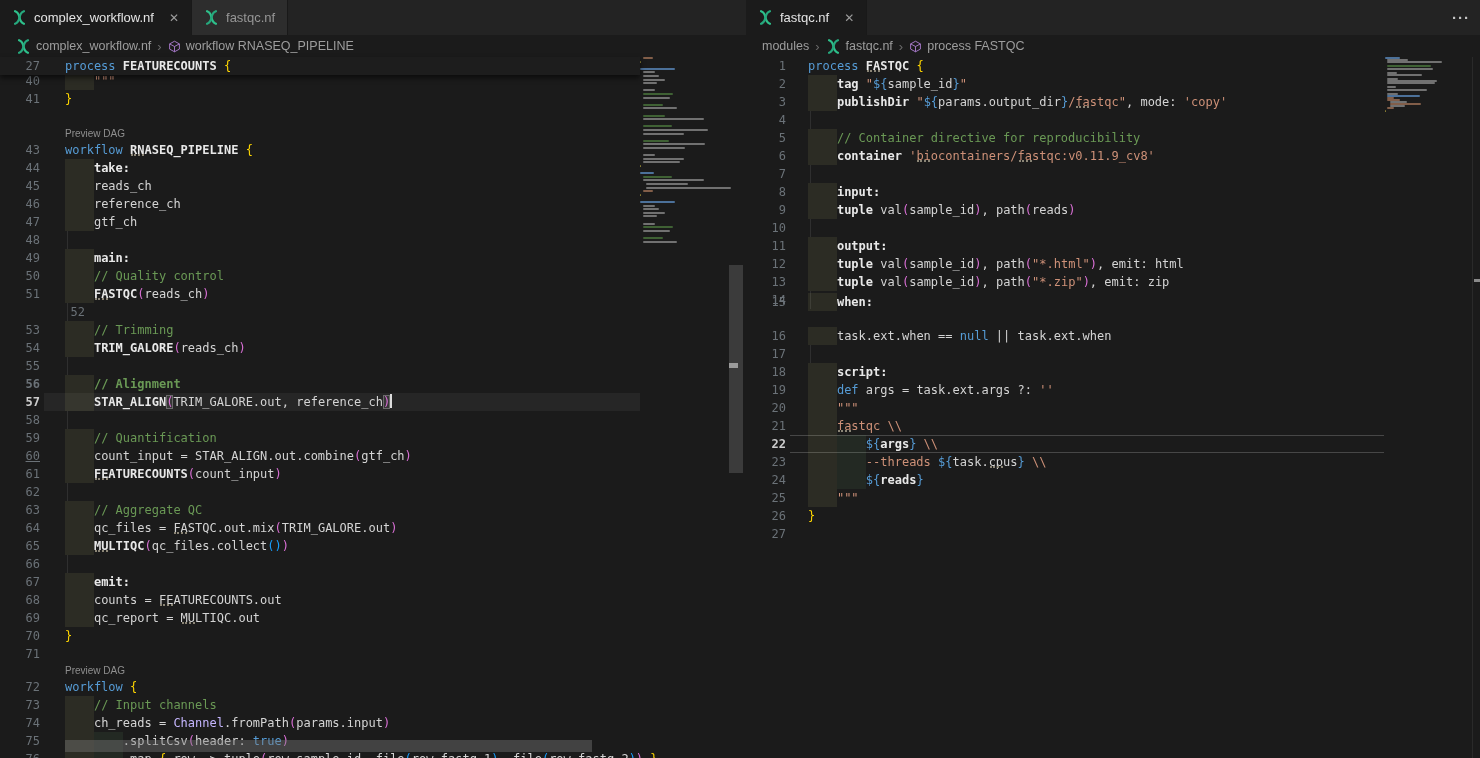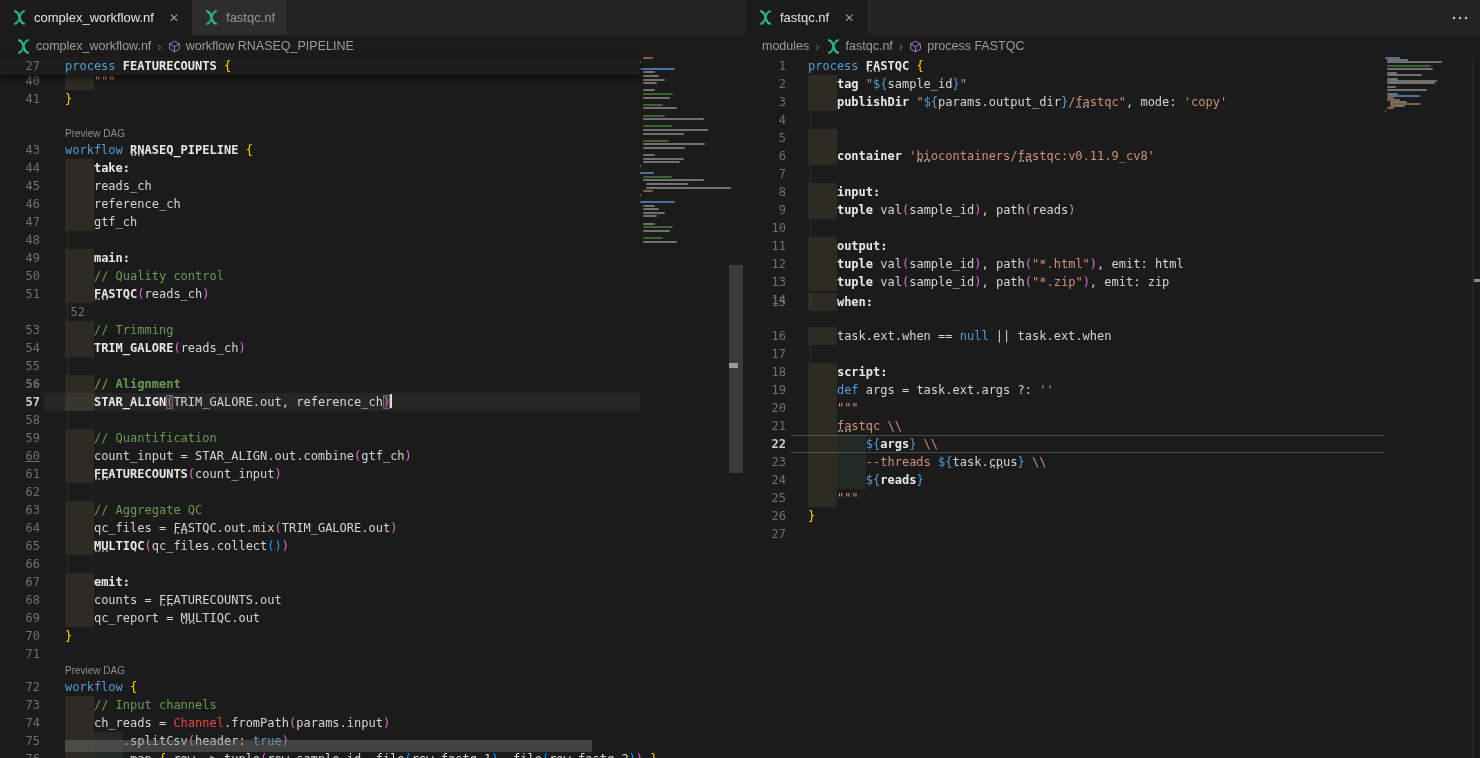--- a/index.html
+++ b/index.html
@@ -27,21 +27,21 @@
   .code { position:absolute; inset:0; }
   .row { position:absolute; left:0; right:0; height:18px; white-space:pre; }
   .num { position:absolute; left:0; width:40px; text-align:right; color:#6b7278; }
   .num.on { color:#cccccc; font-weight:bold; }
   .txt { position:absolute; }
   .lens { position:absolute; height:15px; line-height:15px; font-size:10px; color:#8f8f8f;
           font-family:"Liberation Sans", sans-serif; }
 
   .kw{color:#569CD6} .cm{color:#6A9955} .st{color:#CE9178} .id{color:#D4D4D4}
   .p1{color:#FFD700} .p2{color:#DA70D6} .p3{color:#179FFF} .ip{color:#569CD6}
-  .cls{color:#ef4444} .ws{color:#D4D4D4}
+  .cls{color:#c4b5fd} .ws{color:#D4D4D4}
   .b{font-weight:bold; color:#E8E8E8}
   .hint{position:relative}
   .hint::after{content:""; position:absolute; left:1px; bottom:1px; width:13px;
                border-bottom:2px dotted #8b8576;}
   .bm{outline:1px solid #6a6a6a; outline-offset:-1px; background:rgba(115,115,115,.22);}
   .caret{display:inline-block; width:2px; height:14px; background:#dcdcdc; vertical-align:-2px;}
 
   .band1{position:absolute; top:0; bottom:0; width:29px; background:rgba(222,222,130,0.09);}
   .band2{position:absolute; top:0; bottom:0; width:29px; background:rgba(140,222,140,0.08);}
   .guide{position:absolute; top:0; bottom:0; width:1px; background:#2f2f2f;}
@@ -247,21 +247,21 @@
         </span>
         <span>process FASTQC</span>
       </span>
     </div>
   <div class="editor">
     <div class="code">
         <div class="row" style="top: 0px;"><span class="num" style="width: 40px;">1</span><span class="txt" style="left: 62px;"><span class="kw">process </span><span class="id b hint">FASTQC</span><span class="id"> </span><span class="p1">{</span></span></div>
         <div class="row" style="top: 18px;"><div class="band1" style="left: 62px;"></div><span class="num" style="width: 40px;">2</span><span class="txt" style="left: 62px;"><span class="ws">    </span><span class="id b">tag </span><span class="st">"</span><span class="ip">${</span><span class="id">sample_id</span><span class="ip">}</span><span class="st">"</span></span></div>
         <div class="row" style="top: 36px;"><div class="band1" style="left: 62px;"></div><span class="num" style="width: 40px;">3</span><span class="txt" style="left: 62px;"><span class="ws">    </span><span class="id b">publishDir </span><span class="st">"</span><span class="ip">${</span><span class="id">params.output_dir</span><span class="ip">}</span><span class="st">/</span><span class="st hint">fastqc</span><span class="st">"</span><span class="id">, mode: </span><span class="st">'copy'</span></span></div>
         <div class="row" style="top: 54px;"><div class="guide" style="left: 64px;"></div><span class="num" style="width: 40px;">4</span><span class="txt" style="left: 62px;"></span></div>
-        <div class="row" style="top: 72px;"><div class="band1" style="left: 62px;"></div><span class="num" style="width: 40px;">5</span></div>
+        <div class="row" style="top: 72px;"><div class="band1" style="left: 62px;"></div><span class="num" style="width: 40px;">5</span><span class="txt" style="left: 62px;"><span class="ws">    </span><span class="cm">// Container directive for reproducibility</span></span></div>
         <div class="row" style="top: 90px;"><div class="band1" style="left: 62px;"></div><span class="num" style="width: 40px;">6</span><span class="txt" style="left: 62px;"><span class="ws">    </span><span class="id b">container </span><span class="st">'</span><span class="st hint">biocontainers</span><span class="st">/</span><span class="st hint">fastqc</span><span class="st">:v0.11.9_cv8'</span></span></div>
         <div class="row" style="top: 108px;"><div class="guide" style="left: 64px;"></div><span class="num" style="width: 40px;">7</span><span class="txt" style="left: 62px;"></span></div>
         <div class="row" style="top: 126px;"><div class="band1" style="left: 62px;"></div><span class="num" style="width: 40px;">8</span><span class="txt" style="left: 62px;"><span class="ws">    </span><span class="id b">input:</span></span></div>
         <div class="row" style="top: 144px;"><div class="band1" style="left: 62px;"></div><span class="num" style="width: 40px;">9</span><span class="txt" style="left: 62px;"><span class="ws">    </span><span class="id b">tuple </span><span class="id">val</span><span class="p2">(</span><span class="id">sample_id</span><span class="p2">)</span><span class="id">, path</span><span class="p2">(</span><span class="id">reads</span><span class="p2">)</span></span></div>
         <div class="row" style="top: 162px;"><div class="guide" style="left: 64px;"></div><span class="num" style="width: 40px;">10</span><span class="txt" style="left: 62px;"></span></div>
         <div class="row" style="top: 180px;"><div class="band1" style="left: 62px;"></div><span class="num" style="width: 40px;">11</span><span class="txt" style="left: 62px;"><span class="ws">    </span><span class="id b">output:</span></span></div>
         <div class="row" style="top: 198px;"><div class="band1" style="left: 62px;"></div><span class="num" style="width: 40px;">12</span><span class="txt" style="left: 62px;"><span class="ws">    </span><span class="id b">tuple </span><span class="id">val</span><span class="p2">(</span><span class="id">sample_id</span><span class="p2">)</span><span class="id">, path</span><span class="p2">(</span><span class="st">"*.html"</span><span class="p2">)</span><span class="id">, emit: html</span></span></div>
         <div class="row" style="top: 216px;"><div class="band1" style="left: 62px;"></div><span class="num" style="width: 40px;">13</span><span class="txt" style="left: 62px;"><span class="ws">    </span><span class="id b">tuple </span><span class="id">val</span><span class="p2">(</span><span class="id">sample_id</span><span class="p2">)</span><span class="id">, path</span><span class="p2">(</span><span class="st">"*.zip"</span><span class="p2">)</span><span class="id">, emit: zip</span></span></div>
         <div class="row" style="top: 234px;"><div class="guide" style="left: 64px;"></div><span class="num" style="width: 40px;">14</span><span class="txt" style="left: 62px;"></span></div>
         <div class="row" style="top: 236px;"><div class="band1" style="left: 62px;"></div><span class="num" style="width: 40px;">15</span><span class="txt" style="left: 62px;"><span class="ws">    </span><span class="id b">when:</span></span></div>

